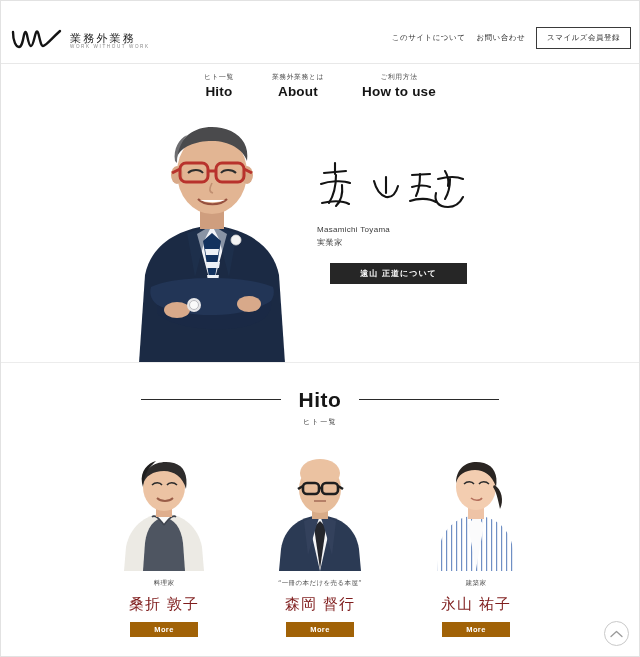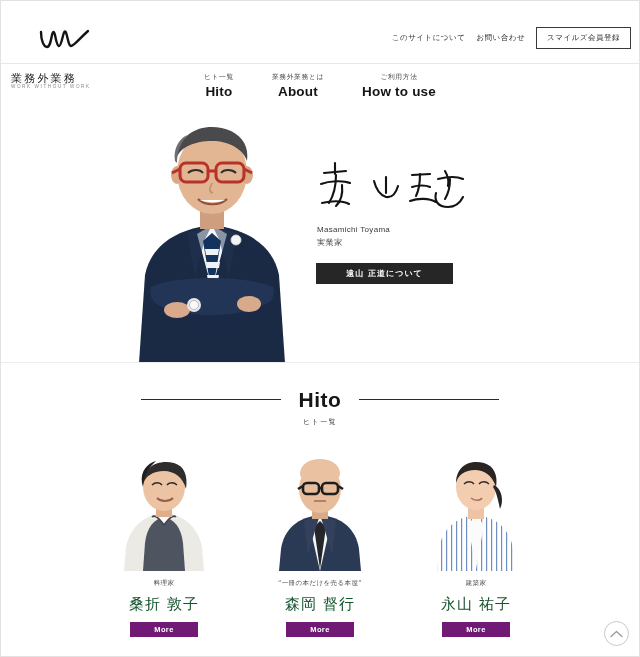--- a/index.html
+++ b/index.html
@@ -20,21 +20,21 @@
   
   .header {
     position: relative;
     height: 63px;
     background: #fff;
     border-bottom: 1px solid #e8e8e8;
   }
   .logo {
     position: absolute;
     left: 10px; top: 27px;
-    display: flex; align-items: flex-end; gap: 23px; flex-direction: column;
+    display: flex; align-items: flex-end; gap: 7px;
   }
   .logo-mark { width: 52px; height: 22px; display: block; }
   .logo-text { display: flex; flex-direction: column; gap: 1px; }
   .logo-ja {
     font-size: 11px; letter-spacing: 2.2px; color: #222;
     font-family: "DejaVu Sans", sans-serif; line-height: 1;
   }
   .logo-en {
     font-size: 4.6px; letter-spacing: 1.6px; color: #8a8a8a;
     line-height: 1; white-space: nowrap;
@@ -93,21 +93,21 @@
   .hero-name-en {
     font-size: 8px; color: #3a3a3a; letter-spacing: .3px;
     margin-top: 8px; margin-left: 3px;
   }
   .hero-role {
     font-size: 8px; color: #3a3a3a; letter-spacing: .6px;
     margin-top: 3px; margin-left: 3px;
     font-family: "DejaVu Sans", sans-serif;
   }
   .hero-cta {
-    display: block; margin-top: 15px; margin-left: 2px;
+    display: block; margin-top: 15px; margin-left: 16px;
     width: 137px; height: 21px;
     background: #262626; color: #fff; border: none;
     font-size: 8px; font-weight: bold; letter-spacing: 1px;
     font-family: "DejaVu Sans", sans-serif; cursor: pointer;
   }
 
   
   .hito { position: relative; background: #fff; padding-top: 26px; }
   .section-head {
     display: flex; align-items: center; justify-content: center;
@@ -132,27 +132,27 @@
   .card-photo {
     width: 120px; height: 120px; overflow: hidden; background: #fff;
   }
   .card-photo svg { display: block; width: 120px; height: 120px; }
   .card-role {
     font-size: 6.5px; color: #4a4a4a; letter-spacing: .4px;
     margin-top: 8px; text-align: right; white-space: nowrap;
     font-family: "DejaVu Sans", sans-serif;
   }
   .card-name {
-    font-size: 15px; color: #14532d; letter-spacing: 1px;
+    font-size: 15px; color: #7f1d1d; letter-spacing: 1px;
     margin-top: 7px; text-align: center; white-space: nowrap;
     font-family: "DejaVu Sans", sans-serif;
   }
   .card-more {
     margin-top: 8px; width: 68px; height: 15px;
-    background: #701a75; color: #fff; border: none;
+    background: #a16207; color: #fff; border: none;
     font-size: 7.5px; font-weight: bold; letter-spacing: .4px;
     cursor: pointer; font-family: "Liberation Sans", sans-serif;
   }
 
   .to-top {
     position: absolute; right: 10px; bottom: 10px;
     width: 25px; height: 25px; border-radius: 50%;
     border: 1px solid #c9c9c9; background: #fff;
     display: flex; align-items: center; justify-content: center;
     cursor: pointer;

